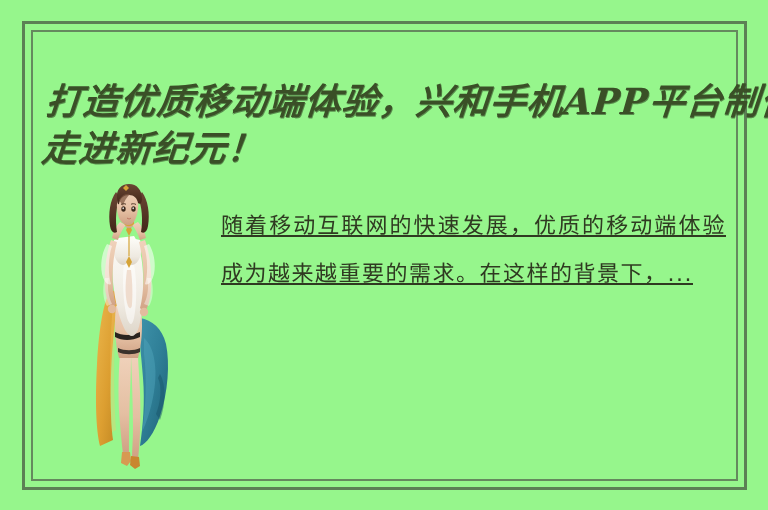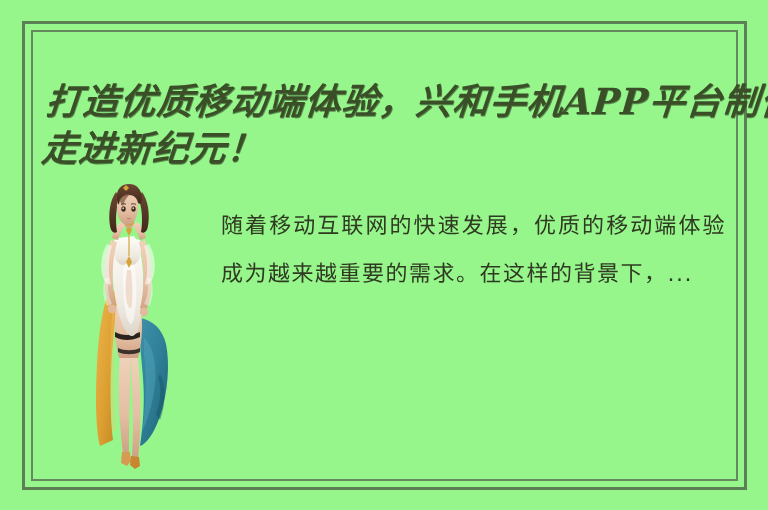--- a/index.html
+++ b/index.html
@@ -89,20 +89,21 @@
     left: 221px;
     top: 8px;
     width: 505px;
     color: #2f3a21;
     font-family: "DejaVu Sans", "Liberation Sans", sans-serif;
     font-size: 22px;
     line-height: 48px;
     letter-spacing: 1.5px;
     text-align: justify;
     text-justify: inter-character;
+    text-decoration: underline;
   }
 </style>
 </head>
 <body>
 
 <div id="card">
 
   <div class="frame-outer"></div>
   <div class="frame-inner"></div>
 

